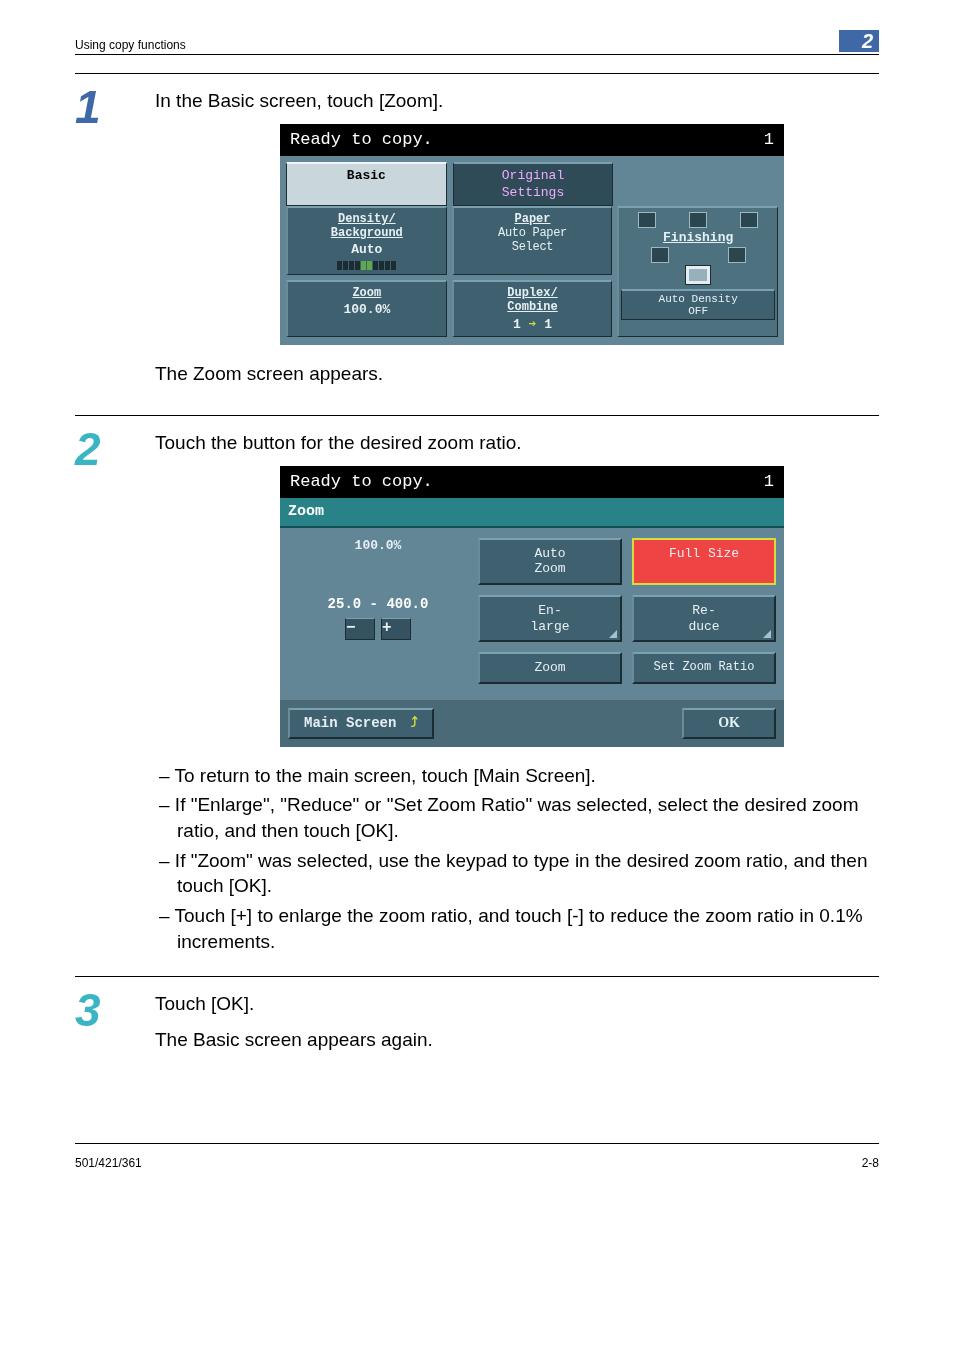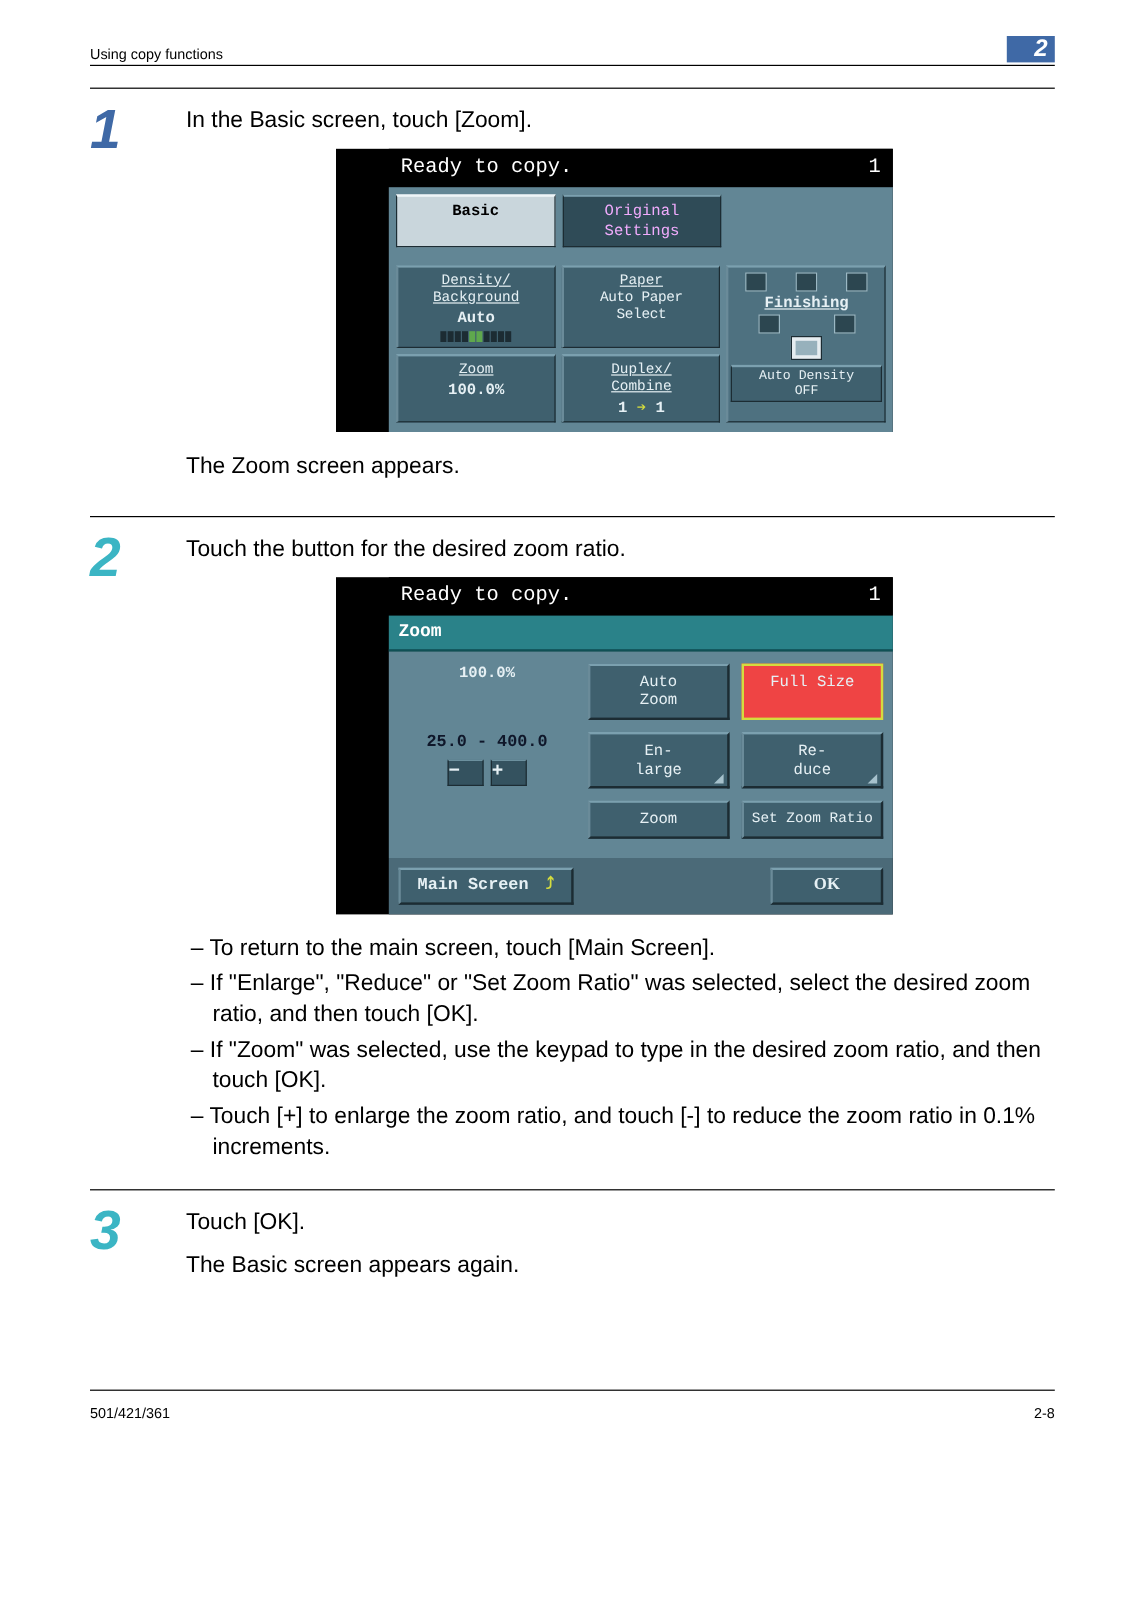--- a/index.html
+++ b/index.html
@@ -62,42 +62,41 @@
   .step-num.c2 { color: #3bb5c4; }
   .step-num.c3 { color: #3bb5c4; }
   .step-body { flex: 1; font-size: 19px; line-height: 1.35; }
   .step-body p { margin: 4px 0 10px 0; }
   .bullets { margin: 6px 0 0 0; padding-left: 4px; }
   .bullets li { list-style: none; margin: 4px 0; font-size: 19px; line-height:1.35; padding-left: 18px; text-indent: -18px; }
   .bullets li::before { content: "–  "; }
 
   
   .lcd {
-    width: 420px;
+    width: 504px;
     background: #000;
     margin: 10px 0 16px 125px;
     font-family: "Courier New", monospace;
-    padding-left: 44px;
   }
   .lcd .titlebar {
     background: #000;
     color: #fff;
     display: flex;
     justify-content: space-between;
     font-size: 17px;
     padding: 5px 10px 4px 10px;
   }
   .lcd-body {
     background: #628695;
     padding: 6px 6px 8px 6px;
   }
   .tabrow {
     display: flex;
     gap: 6px;
-    margin-bottom: 15px;
+    margin-bottom: 0;
   }
   .tab {
     flex: 1;
     text-align: center;
     font-size: 13px;
     padding: 3px 0;
     background: #2f4b57;
     color: #f0abfc;
     border: 1px solid #1c2c33;
     border-top: 2px solid #7ba0af;
@@ -119,21 +118,21 @@
     color: #e6f0f4;
     text-align: center;
     font-size: 12px;
     padding: 4px 2px;
     line-height: 1.2;
     min-height: 44px;
     position: relative;
     border-top: 2px solid #7ba0af;
     border-left: 2px solid #6a8b99;
   }
-  .panelcell .hdr { font-weight: normal; font-size: 12px; text-decoration: underline; }
+  .panelcell .hdr { font-weight: bold; font-size: 12px; text-decoration: underline; }
   .panelcell .val { font-weight: bold; margin-top: 2px; font-size: 13px; }
   .panelcell .small { font-size: 12px; letter-spacing: -0.3px; }
   .panelcell.iconbox { background:#4e7180; padding:2px; }
   .iconrow { display:flex; justify-content:space-around; margin:2px 0;}
   .mini-icon { width:16px; height:14px; background:#2c4650; border:1px solid #9bb8c4; display:inline-block;}
   .finishing-label{ font-size:13px; font-weight:bold; margin-top:2px; text-decoration:underline;}
   .gauge { display:flex; justify-content:center; gap:1px; margin-top:3px;}
   .gauge span{ width:5px; height:9px; background:#1c2c33; display:inline-block;}
   .gauge span.on{ background:#5fa84d;}
   .grid3.two-row .panelcell { min-height: 40px; }
@@ -159,21 +158,21 @@
   .zbtn .corner{ position:absolute; right:3px; bottom:2px; width:0;height:0; border-left:8px solid transparent; border-bottom:8px solid #a6c1cc;}
   .plusminus{ display:flex; gap:6px; justify-content:center; margin-top:4px;}
   .pm{ width:28px; height:20px; background:#34525f; border:1px solid #1c2c33; color:#e6f0f4; font-weight:bold; font-size:16px; line-height:18px; border-top:1px solid #7ba0af;}
   .zoom-footer{ background:#4b6a78; padding:8px; display:flex; justify-content:space-between;}
   .fbtn{
     background:#3f606e; border:2px solid #1c2c33; color:#e6f0f4; text-align:center;
     font-size:14px; padding:4px 14px; border-top:2px solid #7ba0af; border-left:2px solid #6a8b99; font-weight:bold;
   }
   .fbtn .up{ color:#d4dc3e; margin-left:6px;}
   .range-label{ color:#dfe9ee; font-size:14px; font-weight:bold; text-align:center; margin-bottom:2px;}
-  .range-label .g{ color:#0f172a;}
+  .range-label .g{ color:#ffffff;}
 
   .page-footer-rule{ border:none; border-top:1px solid #000; margin-top:80px;}
   .page-footer{ display:flex; justify-content:space-between; font-size:12px; padding-top:4px;}
 </style>
 </head>
 <body>
 
 <div class="page">
 
   <div class="running-header">

